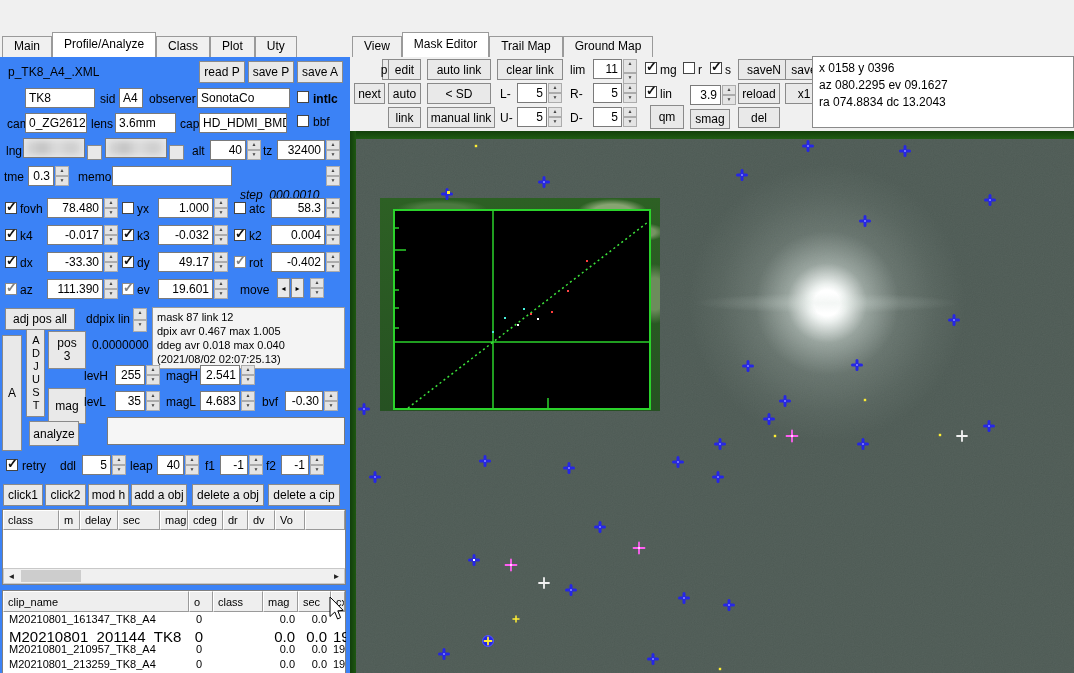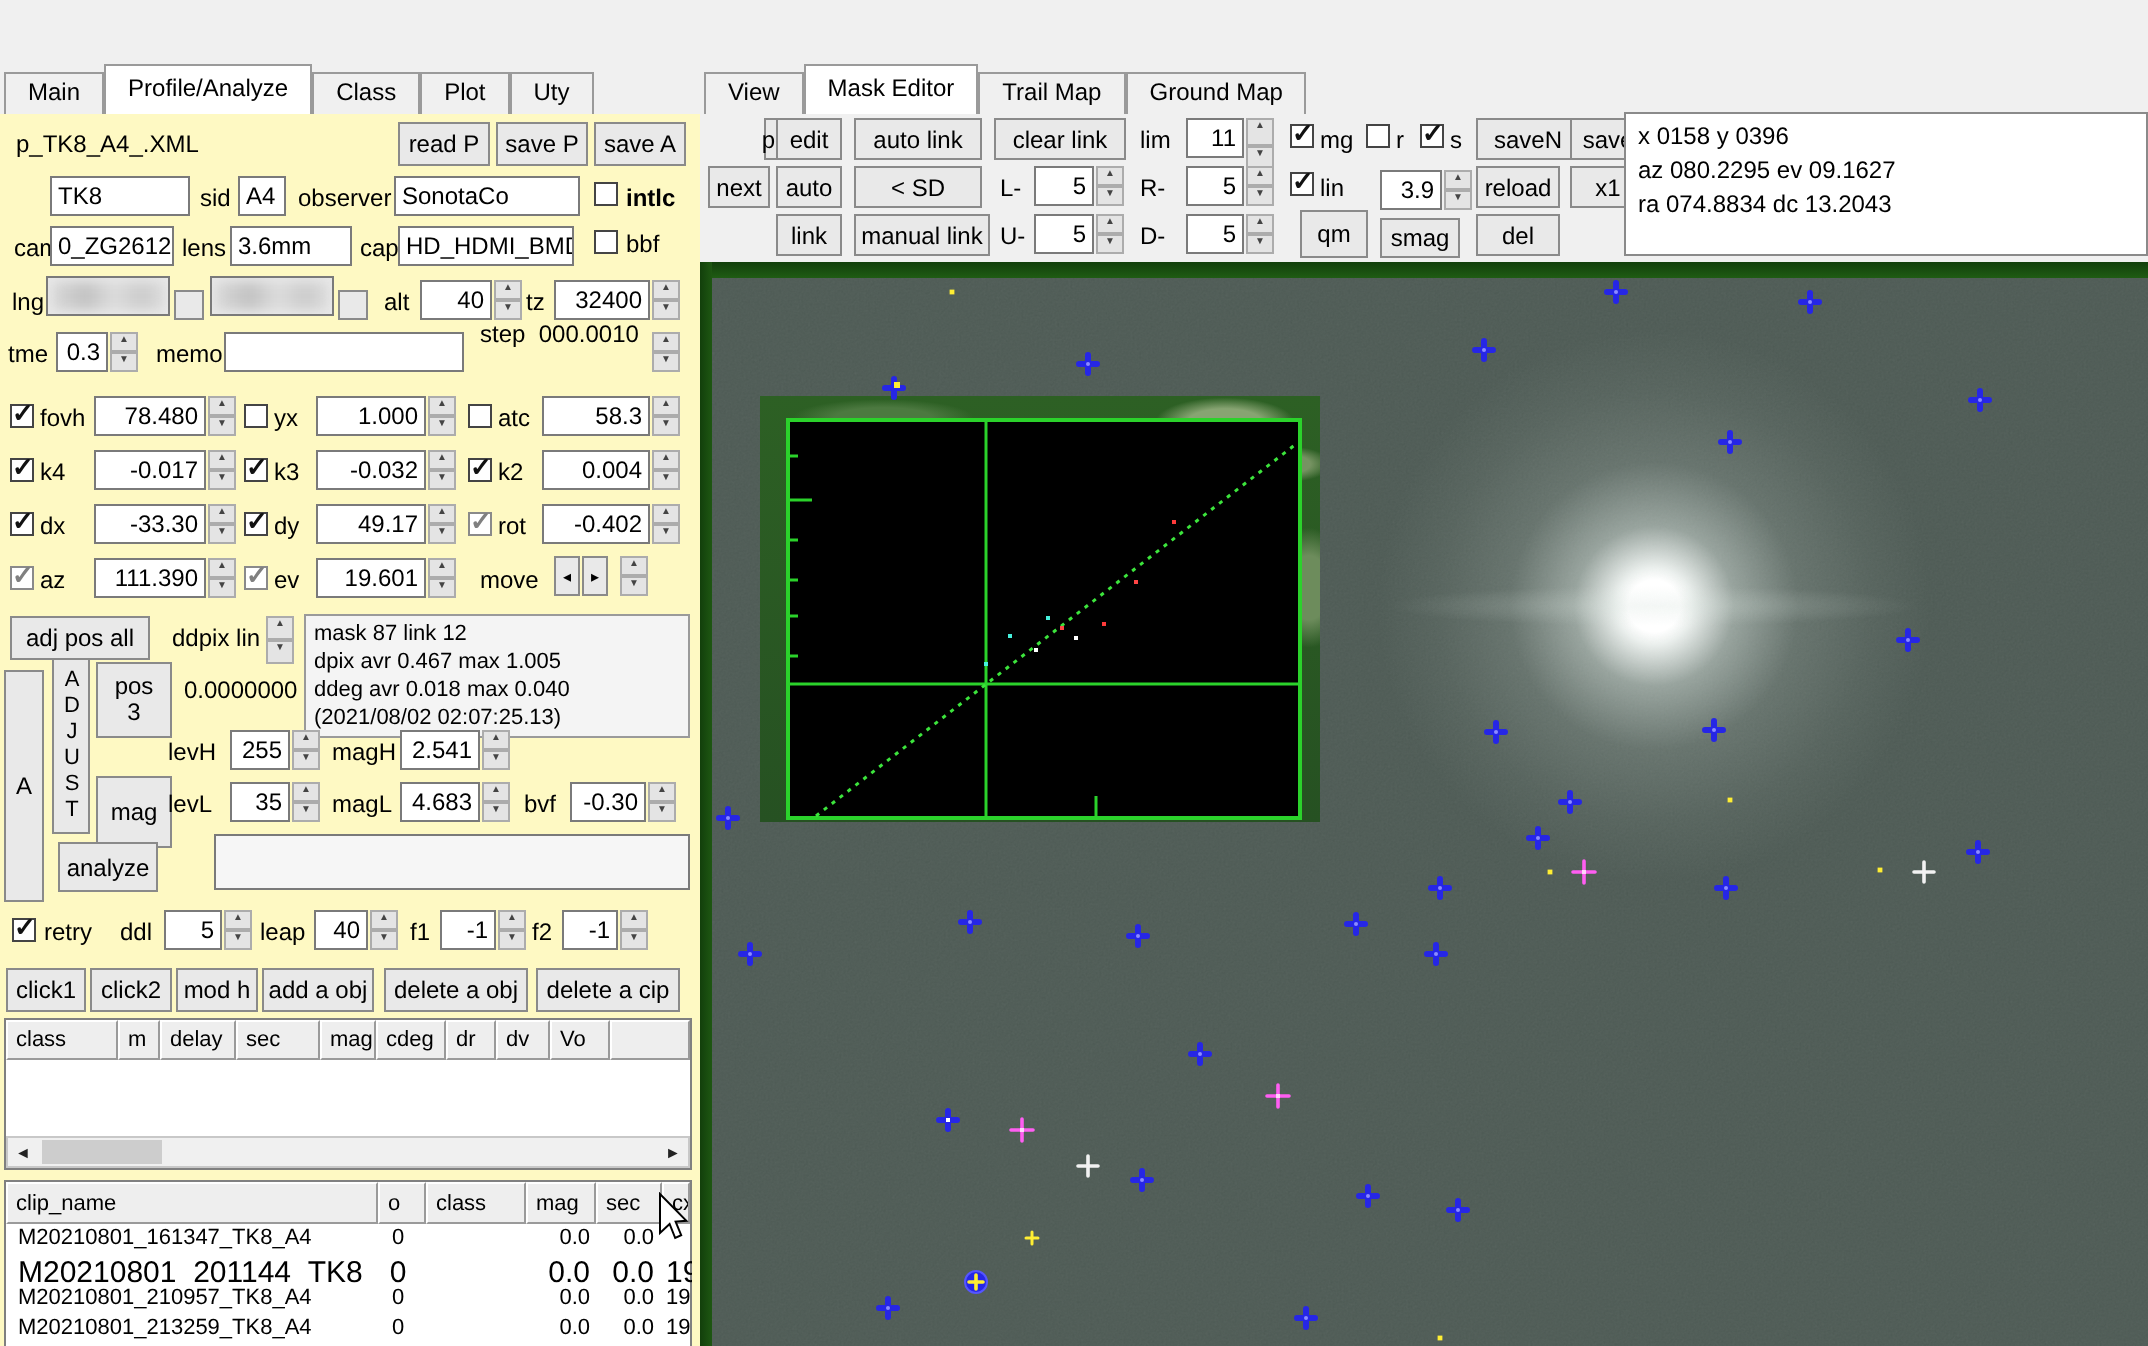--- a/index.html
+++ b/index.html
@@ -61,21 +61,21 @@
     <div class="tab">Uty</div>
   </div>
 
   <div class="tabstrip" style="left:352px;">
     <div class="tab">View</div>
     <div class="tab active">Mask Editor</div>
     <div class="tab">Trail Map</div>
     <div class="tab">Ground Map</div>
   </div>
 
-  <div style="position:absolute;left:0;top:57px;width:350px;height:616px;background:#fef9c3;">
+  <div style="position:absolute;left:0;top:57px;width:350px;height:616px;background:#3b82f6;">
 
     <span class="panel-label" style="left:8px;top:8px;">p_TK8_A4_.XML</span>
     <div class="btn" style="left:199px;top:4px;width:46px;height:22px;">read P</div>
     <div class="btn" style="left:248px;top:4px;width:46px;height:22px;">save P</div>
     <div class="btn" style="left:297px;top:4px;width:46px;height:22px;">save A</div>
 
     <span class="panel-label" style="left:25px;top:35px;padding-left:11px;">lid</span>
     <div class="in" style="left:25px;top:31px;width:70px;">TK8</div>
     <span class="panel-label" style="left:100px;top:35px;">sid</span>
     <div class="in" style="left:119px;top:31px;width:24px;">A4</div>
@@ -112,21 +112,21 @@
       </div>
 
     <span class="panel-label" style="left:4px;top:113px;">tme</span>
     <div class="in num" style="left:28px;top:109px;width:26px;">0.3</div>
     <div class="spin" style="left:55px;top:109px;">
         <i>▲</i>
         <i>▼</i>
       </div>
     <span class="panel-label" style="left:78px;top:113px;">memo</span>
     <div class="in" style="left:112px;top:109px;width:120px;"></div>
-    <span class="panel-label" style="left:240px;top:103px;"><span>step</span>&nbsp;&nbsp;<span>000.0010</span></span>
+    <span class="panel-label" style="left:240px;top:131px;font-style:italic;"><span>step</span>&nbsp;&nbsp;<span>000.0010</span></span>
     <div class="spin" style="left:326px;top:109px;">
         <i>▲</i>
         <i>▼</i>
       </div>
 
     <span class="cb ck" style="left:5px;top:145px;"></span>
     <span class="panel-label" style="left:20px;top:145px;">fovh</span>
     <div class="in num" style="left:47px;top:141px;width:56px;">78.480</div>
     <div class="spin" style="left:104px;top:141px;">
         <i>▲</i>

